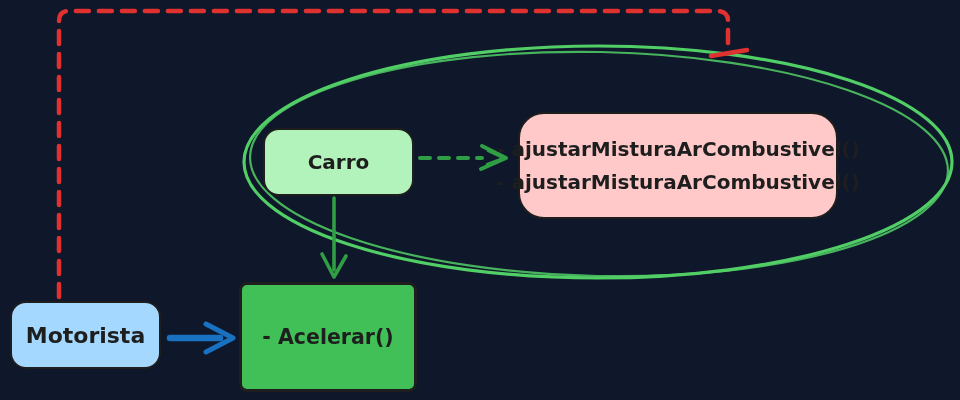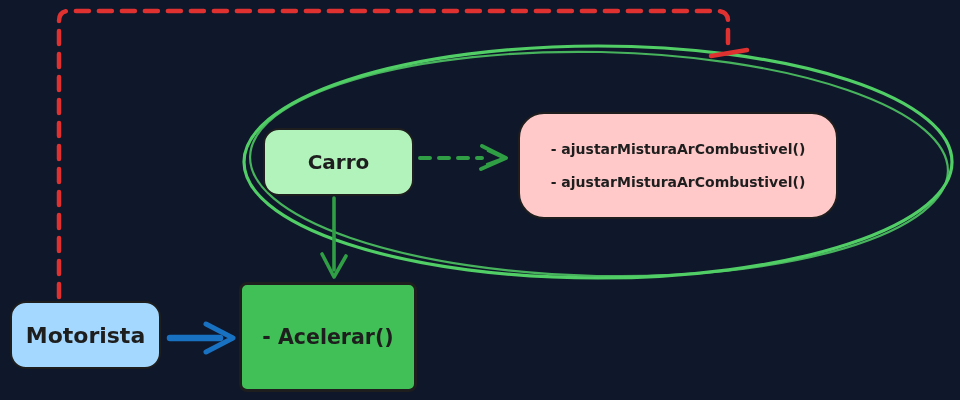--- a/index.html
+++ b/index.html
@@ -42,21 +42,21 @@
     width: 151px; height: 68px;
     background: #b2f2bb;
     border-radius: 16px;
     font-size: 20px;
   }
   .node-private {
     left: 518px; top: 112px;
     width: 320px; height: 107px;
     background: #ffc9c9;
     border-radius: 26px;
-    font-size: 14px;
+    font-size: 20px;
     line-height: 33px;
   }
   .node-public {
     left: 239px; top: 282px;
     width: 178px; height: 110px;
     background: #40c057;
     border-radius: 8px;
     border-width: 3.5px;
     font-size: 20.5px;
     line-height: 36px;

